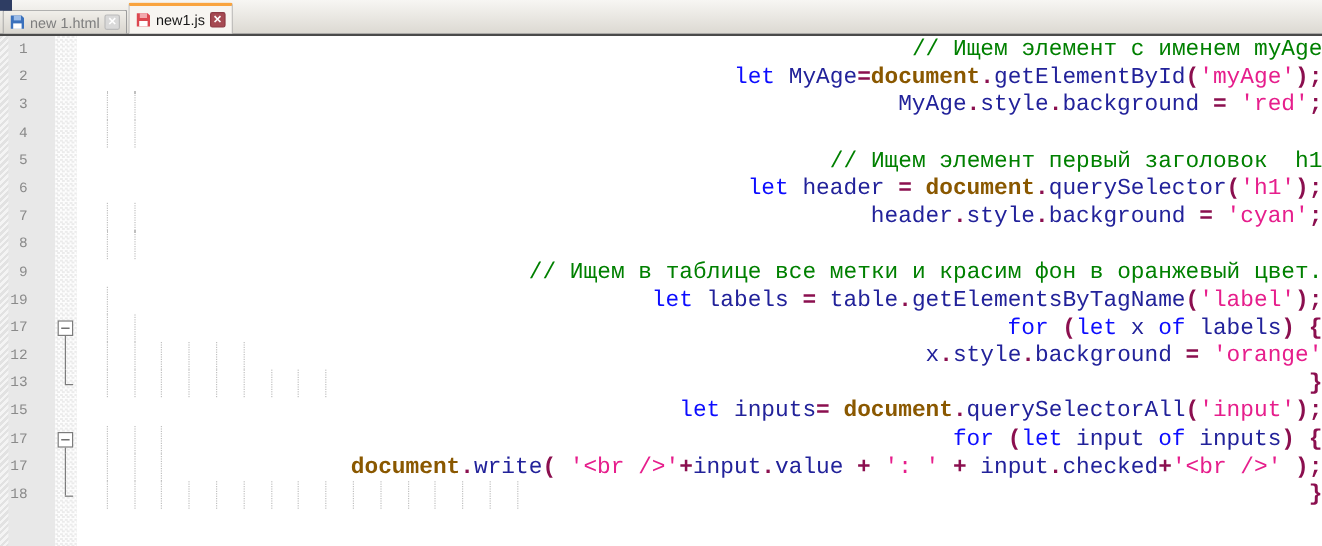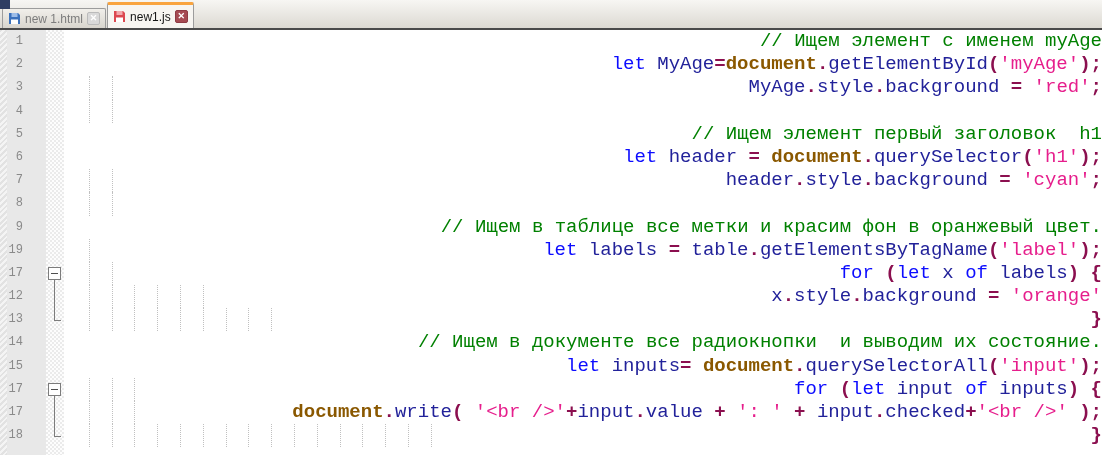--- a/index.html
+++ b/index.html
@@ -172,26 +172,20 @@
           <span class="fold mid"></span>
           <span class="codecell"><i class="guide" style="left: calc(2ch + 2px);"></i><i class="guide" style="left: calc(4ch + 2px);"></i><i class="guide" style="left: calc(6ch + 2px);"></i><i class="guide" style="left: calc(8ch + 2px);"></i><i class="guide" style="left: calc(10ch + 2px);"></i><i class="guide" style="left: calc(12ch + 2px);"></i>              <span class="tk-id">x</span><span class="tk-op">.</span><span class="tk-id">style</span><span class="tk-op">.</span><span class="tk-id">background</span><span class="tk-pl"> </span><span class="tk-op">=</span><span class="tk-pl"> </span><span class="tk-str">'orange'</span></span>
         </div>
         <div class="row">
           <span class="ln">13</span>
           <span class="bm"></span>
           <span class="fold end"></span>
           <span class="codecell"><i class="guide" style="left: calc(2ch + 2px);"></i><i class="guide" style="left: calc(4ch + 2px);"></i><i class="guide" style="left: calc(6ch + 2px);"></i><i class="guide" style="left: calc(8ch + 2px);"></i><i class="guide" style="left: calc(10ch + 2px);"></i><i class="guide" style="left: calc(12ch + 2px);"></i><i class="guide" style="left: calc(14ch + 2px);"></i><i class="guide" style="left: calc(16ch + 2px);"></i><i class="guide" style="left: calc(18ch + 2px);"></i>                    <span class="tk-op">}</span></span>
         </div>
         <div class="row">
-          <span class="ln">14</span>
-          <span class="bm"></span>
-          <span class="fold"></span>
-          <span class="codecell"><span class="tk-cm">// Ищем в документе все радиокнопки  и выводим их состояние.</span></span>
-        </div>
-        <div class="row">
           <span class="ln">15</span>
           <span class="bm"></span>
           <span class="fold"></span>
           <span class="codecell">  <span class="tk-kw">let</span><span class="tk-pl"> </span><span class="tk-id">inputs</span><span class="tk-op">=</span><span class="tk-pl"> </span><span class="tk-doc">document</span><span class="tk-op">.</span><span class="tk-id">querySelectorAll</span><span class="tk-op">(</span><span class="tk-str">'input'</span><span class="tk-op">)</span><span class="tk-op">;</span></span>
         </div>
         <div class="row">
           <span class="ln">17</span>
           <span class="bm"></span>
           <span class="fold start">
             <span class="fbox"></span>

